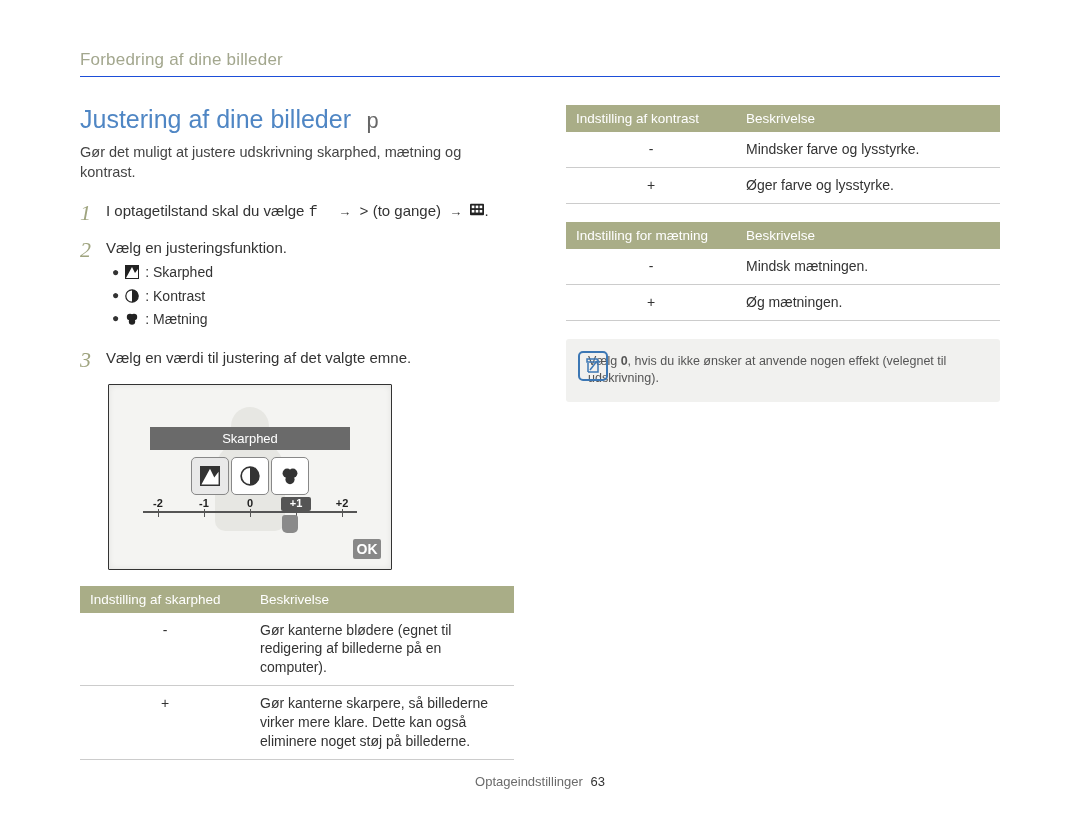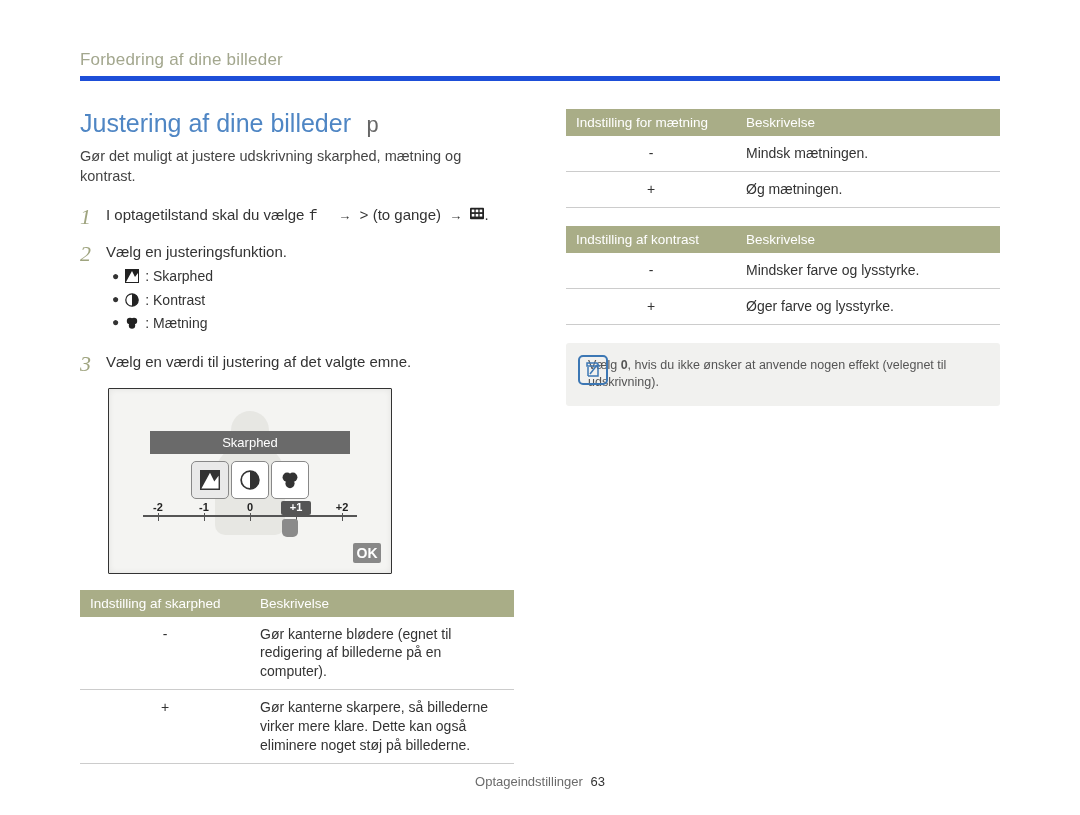--- a/index.html
+++ b/index.html
@@ -1,17 +1,17 @@
 <!DOCTYPE html>
 <html><head>
 <meta charset="utf-8">
 <style>
   body { margin:0; padding:0; background:#fff; font-family:Arial, Helvetica, sans-serif; color:#333; }
   .page { width:1080px; height:815px; box-sizing:border-box; padding:50px 80px 30px 80px; position:relative; }
-  .breadcrumb { color:#a3a78e; font-size:17px; font-weight:400; letter-spacing:.2px; padding-bottom:6px; border-bottom:5px solid #1d4ed8; margin-bottom:28px; }
+  .breadcrumb { color:#a3a78e; font-size:17px; font-weight:400; letter-spacing:.2px; padding-bottom:6px; border-bottom:1px solid #1d4ed8; margin-bottom:28px; }
   .columns { display:flex; gap:52px;justify-content:center; }
   .col { flex:1 1 50%; }
   .section-title { font-size:25px; color:#4f86c4; font-weight:400; margin:0 0 8px 0; }
   .section-title .title-suffix { color:#666; font-family:"Courier New", monospace; font-size:22px; margin-left:8px; }
   .intro { font-size:14.5px; color:#444; line-height:1.35; margin:0 0 18px 0; }
   .steps { margin:0; padding:0; list-style:none; }
   .steps > li { display:flex; margin-bottom:10px; }
   .step-num { width:26px; font-style:italic; font-family:Georgia, serif; font-size:22px; color:#9fa47f; flex-shrink:0; line-height:1.2; }
   .step-body { font-size:15px; color:#333; line-height:1.45; }
   .step-body .mono { font-family:"Courier New", monospace; }
@@ -206,51 +206,51 @@
           </tr>
         </tbody>
       </table>
     </div>
 
     <div class="col">
 
       <table class="spec">
         <thead>
             <tr>
+          <th>Indstilling af kontrast</th>
+          <th>Beskrivelse</th>
+        </tr>
+          </thead>
+        <tbody>
+          <tr>
+            <td>-</td>
+            <td>Mindsker farve og lysstyrke.</td>
+          </tr>
+          <tr>
+            <td>+</td>
+            <td>Øger farve og lysstyrke.</td>
+          </tr>
+        </tbody>
+      </table>
+
+      <table class="spec">
+        <thead>
+            <tr>
           <th>Indstilling for mætning</th>
           <th>Beskrivelse</th>
         </tr>
           </thead>
         <tbody>
           <tr>
             <td>-</td>
             <td>Mindsk mætningen.</td>
           </tr>
           <tr>
             <td>+</td>
             <td>Øg mætningen.</td>
-          </tr>
-        </tbody>
-      </table>
-
-      <table class="spec">
-        <thead>
-            <tr>
-          <th>Indstilling af kontrast</th>
-          <th>Beskrivelse</th>
-        </tr>
-          </thead>
-        <tbody>
-          <tr>
-            <td>-</td>
-            <td>Mindsker farve og lysstyrke.</td>
-          </tr>
-          <tr>
-            <td>+</td>
-            <td>Øger farve og lysstyrke.</td>
           </tr>
         </tbody>
       </table>
 
       <div class="note">
         <div class="note-icon">
           <svg width="18" height="18" viewBox="0 0 18 18">
               <path d="M3 2 L13 2 L15 5 L3 5 Z" fill="none" stroke="#3c77b4" stroke-width="1.5"></path>
               <path d="M4 15 Q4 6 4 6 M4 15 L14 15 L14 6" fill="none" stroke="#3c77b4" stroke-width="1.5"></path>
               <path d="M13 4 L6 13" stroke="#3c77b4" stroke-width="1.5"></path>

